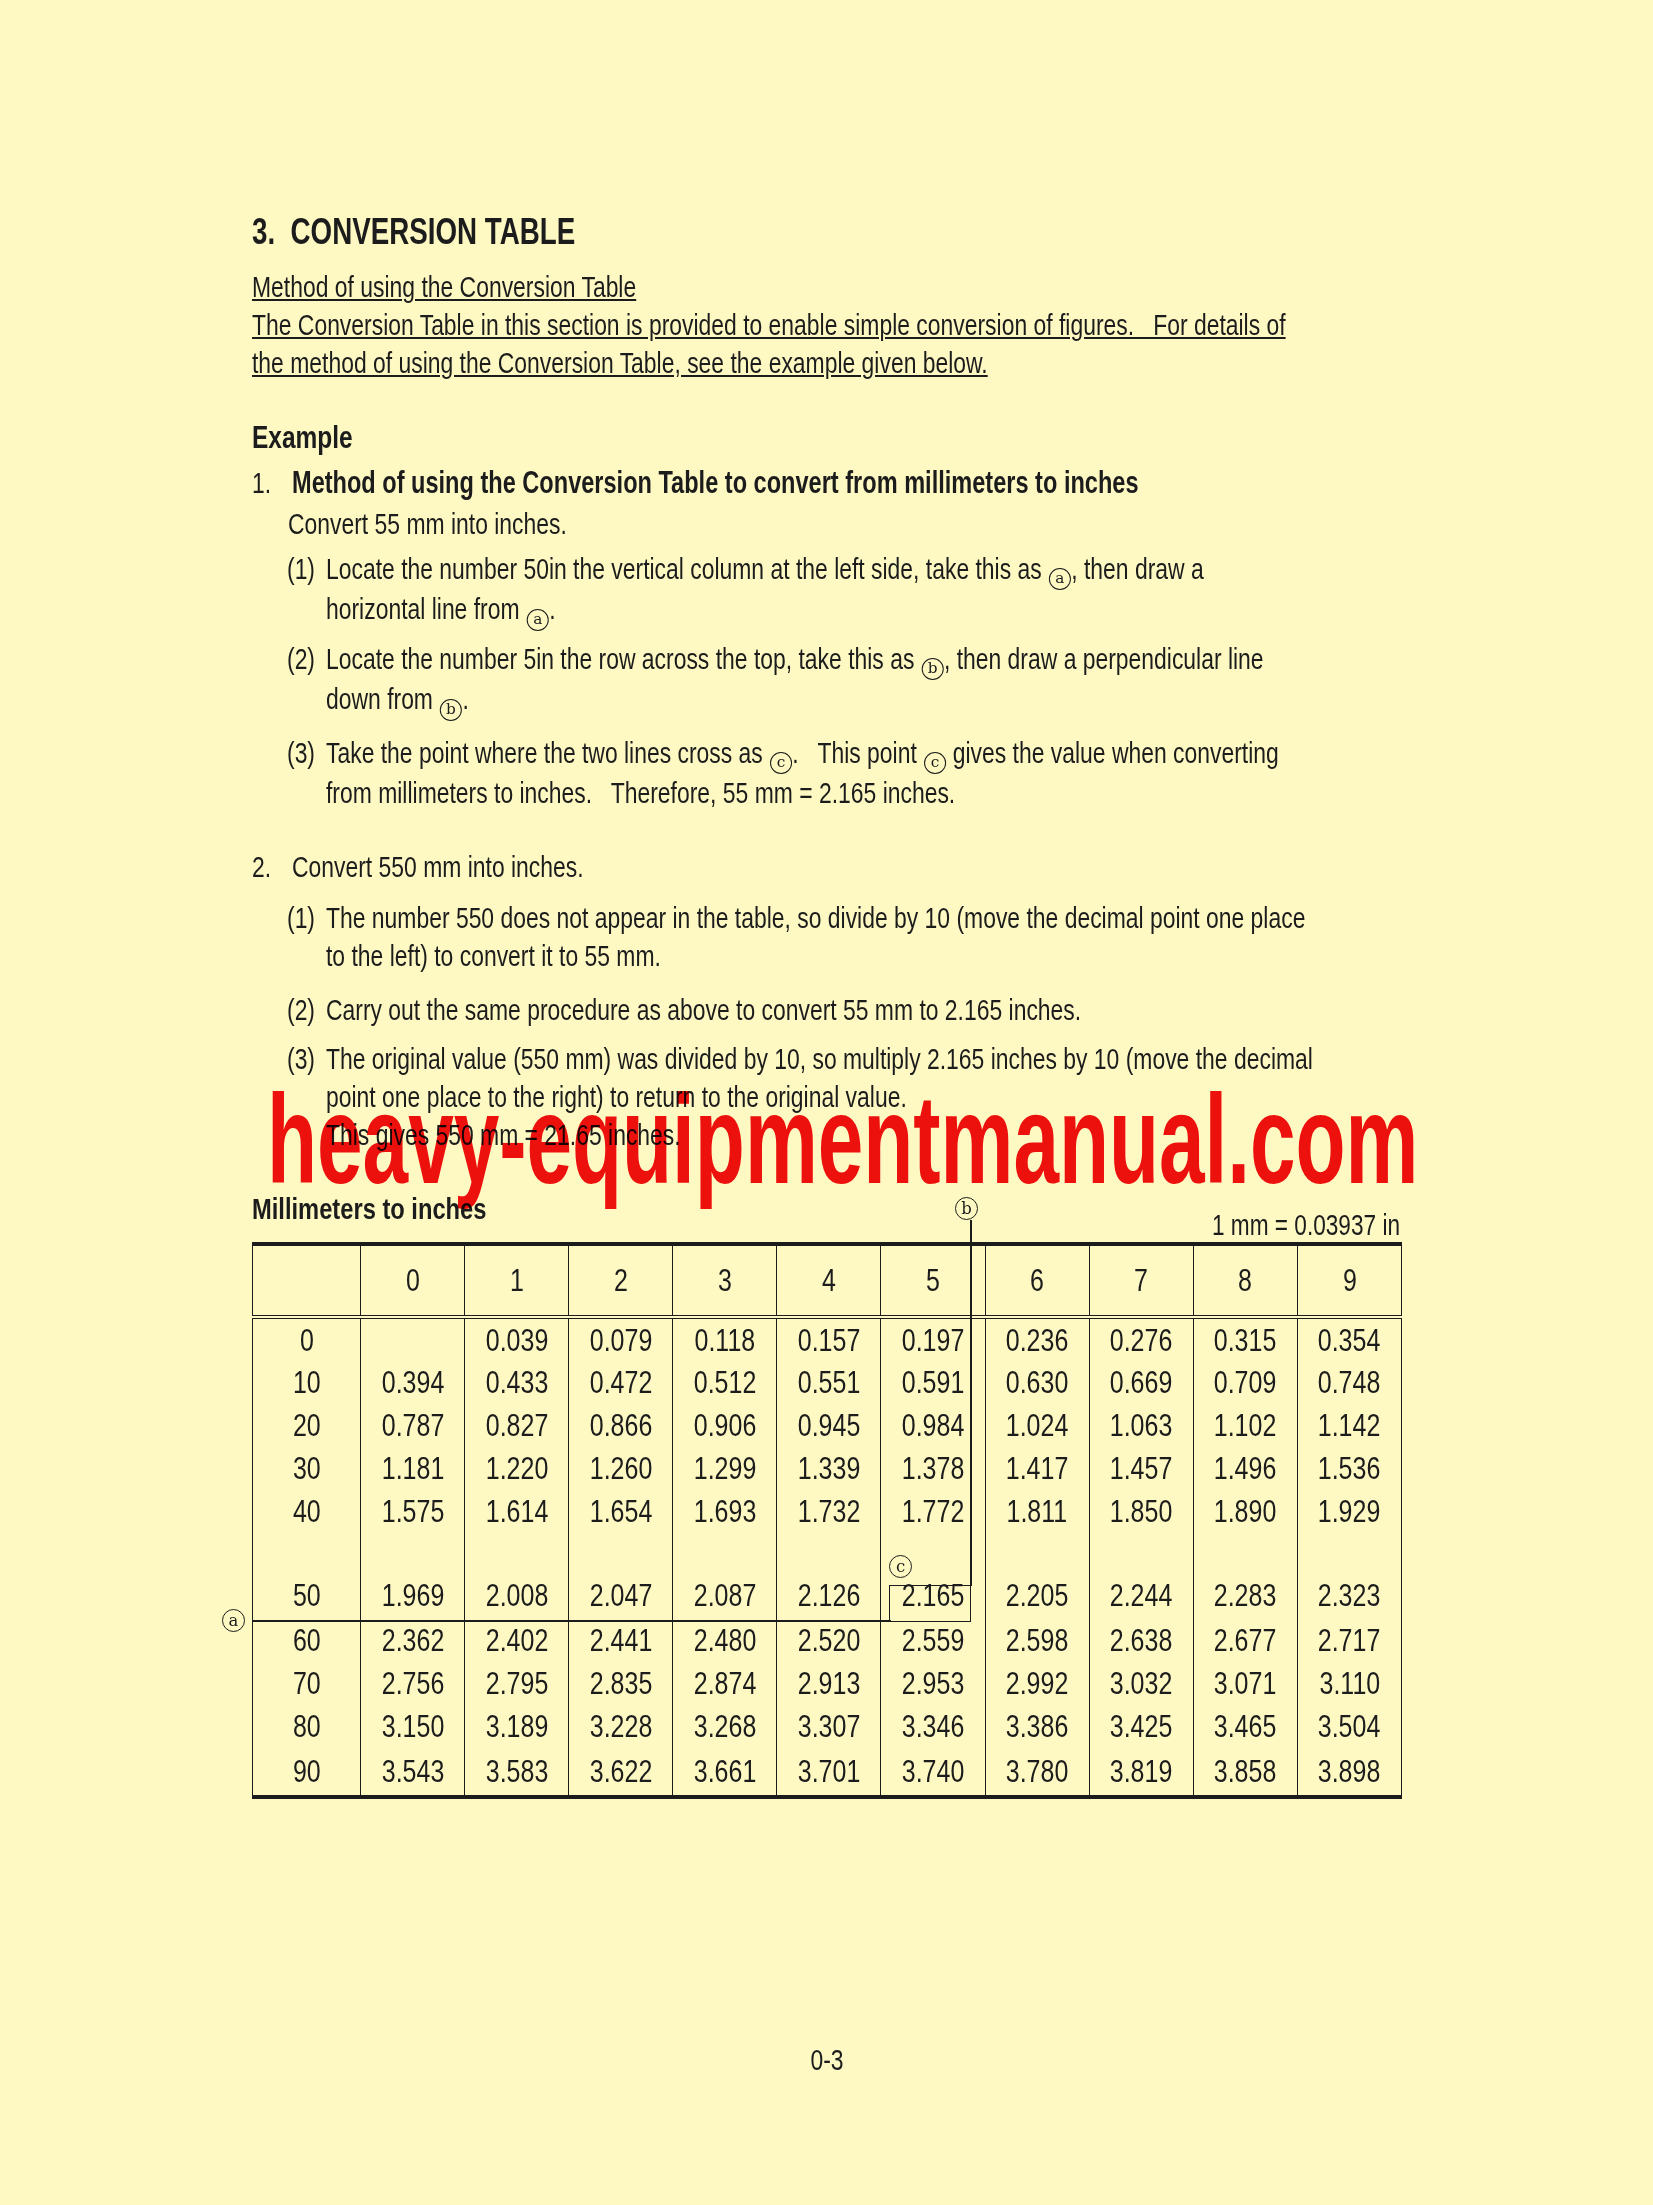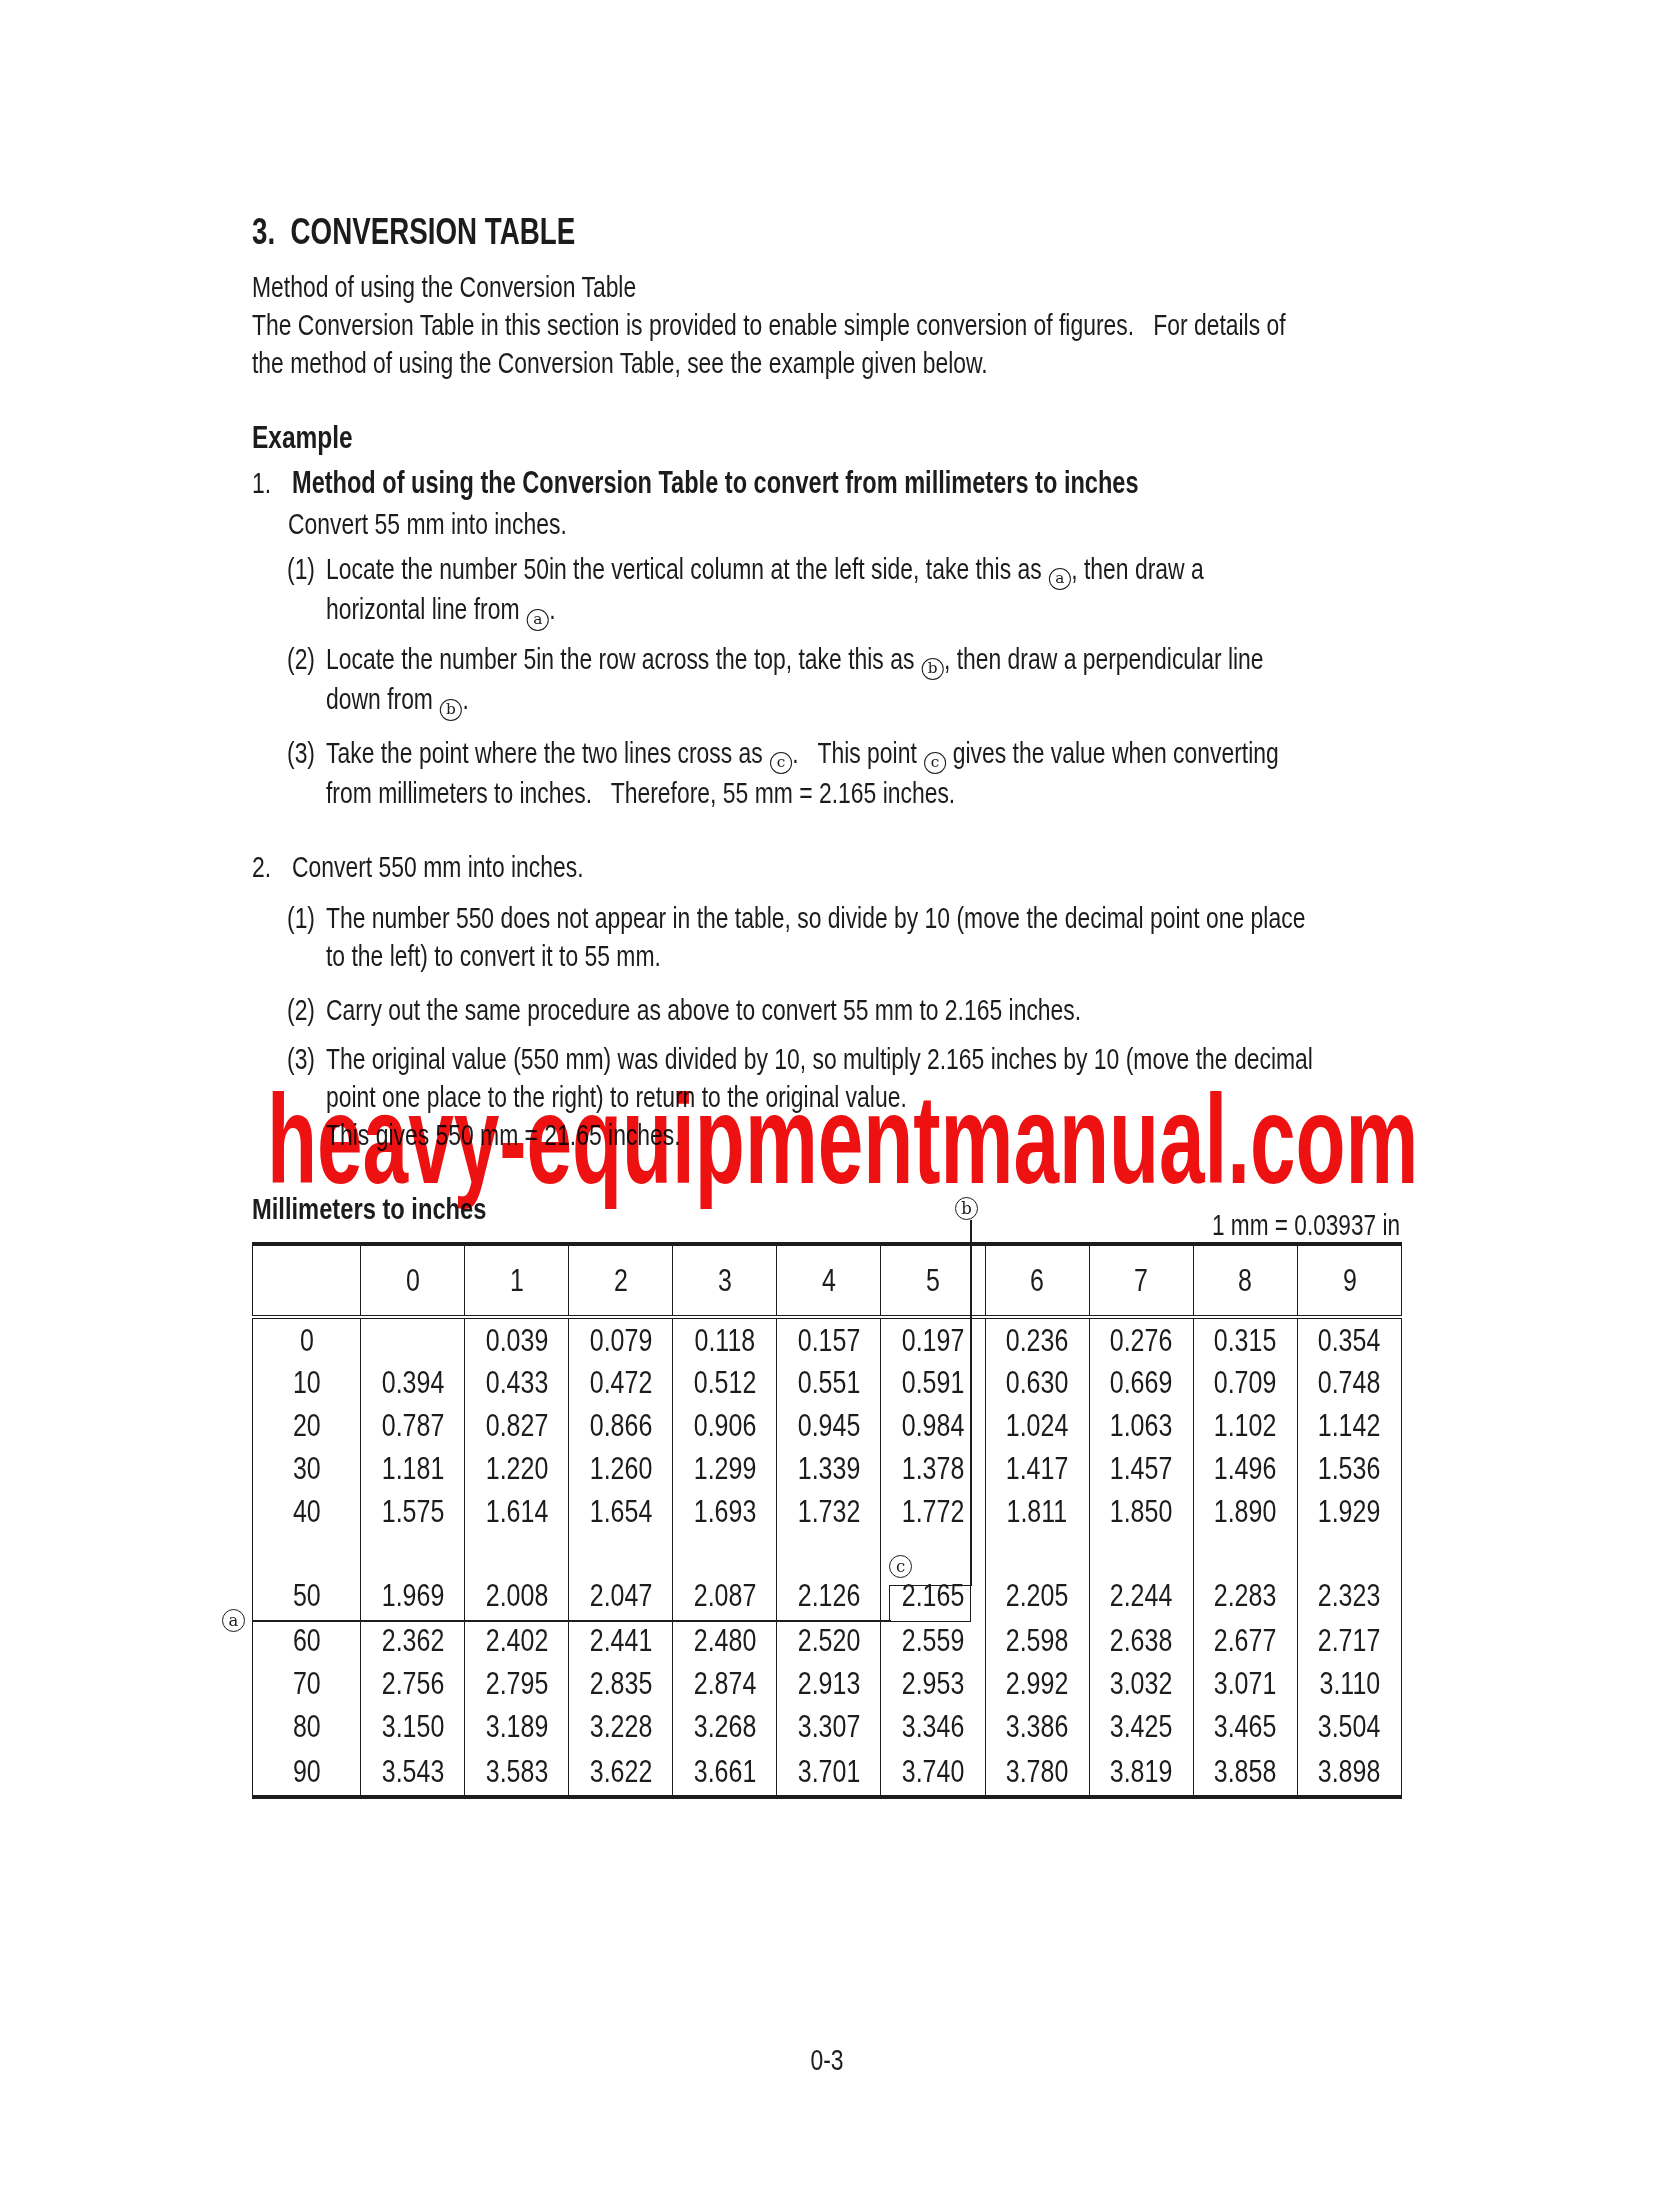--- a/index.html
+++ b/index.html
@@ -1,26 +1,26 @@
 <!DOCTYPE html>
 <html style="font-size:9.8px"><head>
 <meta charset="utf-8">
 <style>
   html,body{margin:0;padding:0;background:#888;}
-  .page{position:relative;width:1654px;height:2205px;background:#ffffff;
+  .page{position:relative;width:1654px;height:2205px;background:#fef9c3;
         font-family:"Liberation Sans",sans-serif;color:#1c1c1c;overflow:hidden;}
   .abs{position:absolute;}
 
   
   .tline{white-space:pre;font-size:29px;line-height:38px;
          transform:scaleX(0.79);transform-origin:0 0;}
 
   #title{left:252px;top:212px;font-size:37px;line-height:40px;font-weight:bold;
          transform:scaleX(0.75);transform-origin:0 0;white-space:pre;}
-  #intro{left:252px;top:268px;}
+  #intro{left:252px;top:268px;text-decoration:underline;}
   #example-h{left:252px;top:419px;font-size:31px;font-weight:bold;}
 
   .item .inum{position:absolute;left:0;top:0;}
   .item .ihead{margin-left:40px;}
   #item1{left:252px;top:464px;}
   #item1 .ihead{font-size:31px;font-weight:bold;transform:scaleX(0.76);}
   #item1-sub{left:288px;top:505px;}
   #item2{left:252px;top:848px;}
 
   .step .marker{position:absolute;left:0;top:0;}

